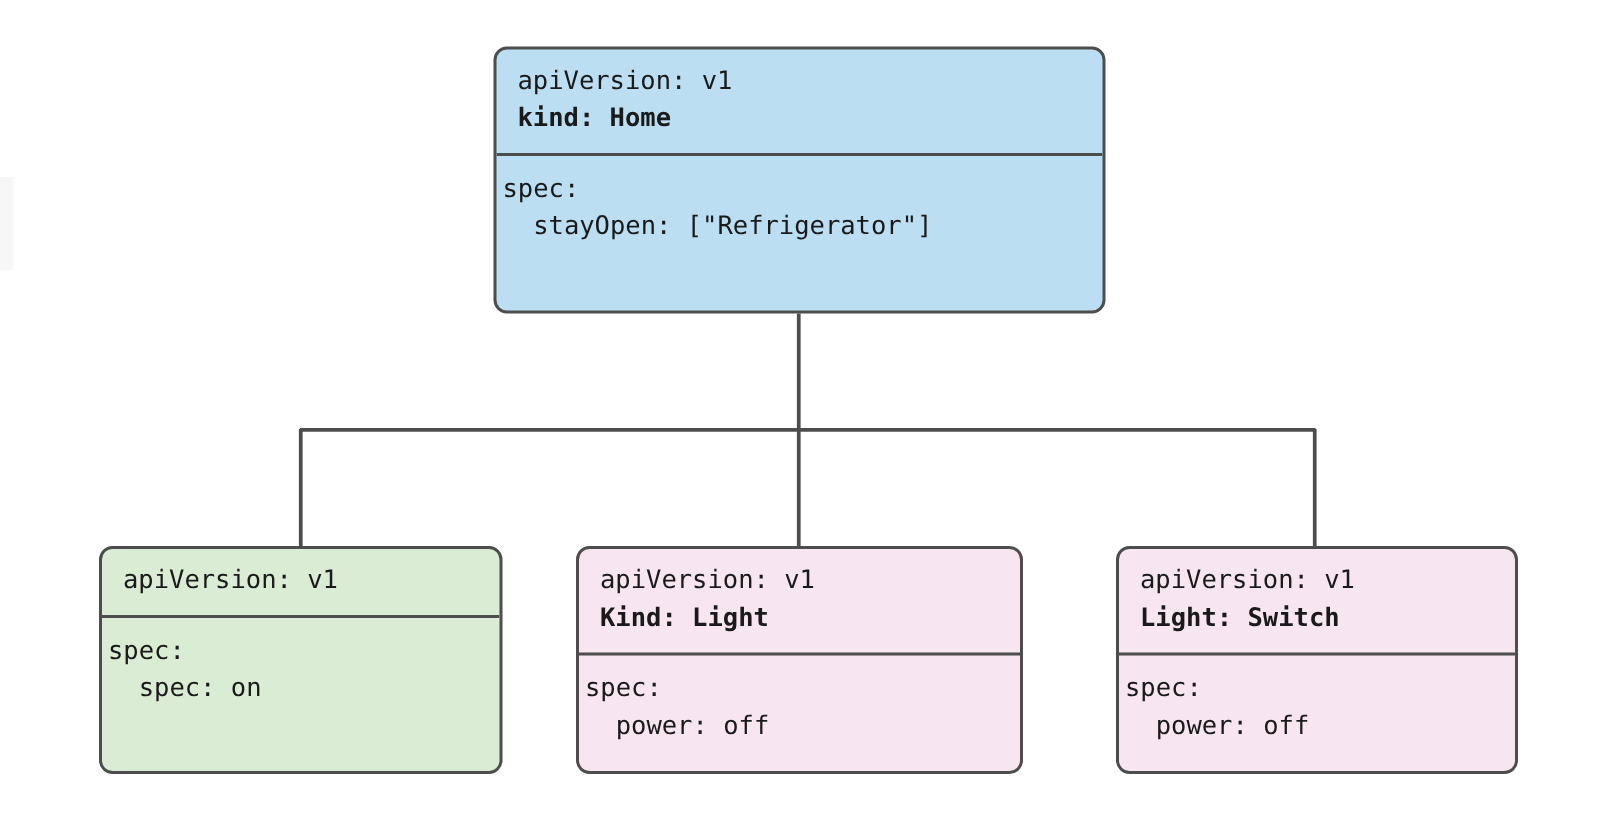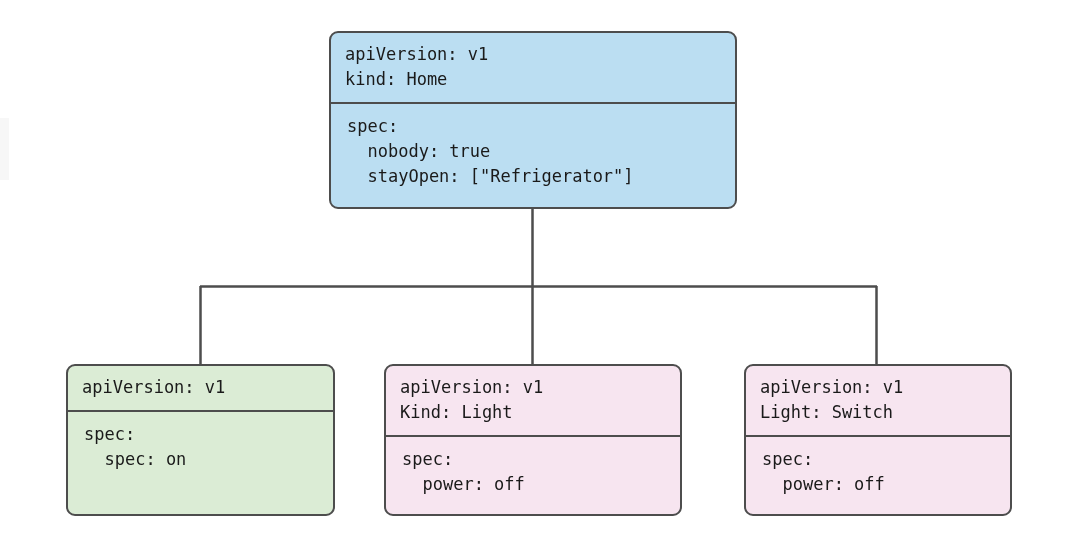--- a/index.html
+++ b/index.html
@@ -36,32 +36,32 @@
     display: flex;
     flex-direction: column;
   }
   .node-header {
     box-sizing: border-box;
     border-bottom: 2.5px solid #4d4d4d;
     padding: 9px 14px 10px 14px;
   }
   .node-body {
     box-sizing: border-box;
-    padding: 10px 14px 12px 16px;
+    padding: 10px 14px 12px 4px;
     flex: 1 1 auto;
   }
   .line {
     font-size: 17px;
     line-height: 25px;
     color: #1a1a1a;
     white-space: pre;
     letter-spacing: 0px;
   }
   .line.bold {
-    font-weight: normal;
+    font-weight: bold;
   }
 
   
   .fill-blue  { background: #bbdef2; }
   .fill-green { background: #dbecd5; }
   .fill-pink  { background: #f7e5f0; }
 
   
   #node-home        { left: 329px; top: 31px;  width: 408px; height: 178px; }
   #node-refrigerator{ left: 66px;  top: 364px; width: 269px; height: 152px; }
@@ -97,21 +97,20 @@
     <line x1="876.5" y1="286" x2="876.5" y2="364" stroke="#4d4d4d" stroke-width="2.5"></line>
   </svg>
 
   <div class="node fill-blue" id="node-home">
     <div class="node-header">
       <div class="line">apiVersion: v1</div>
       <div class="line bold">kind: Home</div>
     </div>
     <div class="node-body">
       <div class="line">spec:</div>
-      <div class="line">  nobody: true</div>
       <div class="line">  stayOpen: ["Refrigerator"]</div>
     </div>
   </div>
 
   <div class="node fill-green" id="node-refrigerator">
     <div class="node-header">
       <div class="line">apiVersion: v1</div>
     </div>
     <div class="node-body">
       <div class="line">spec:</div>

